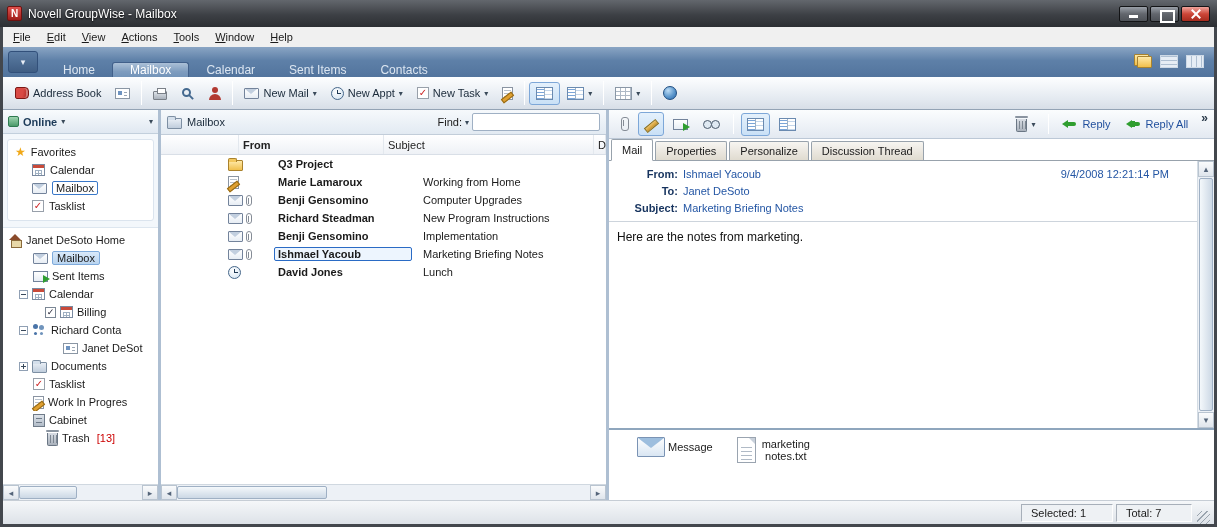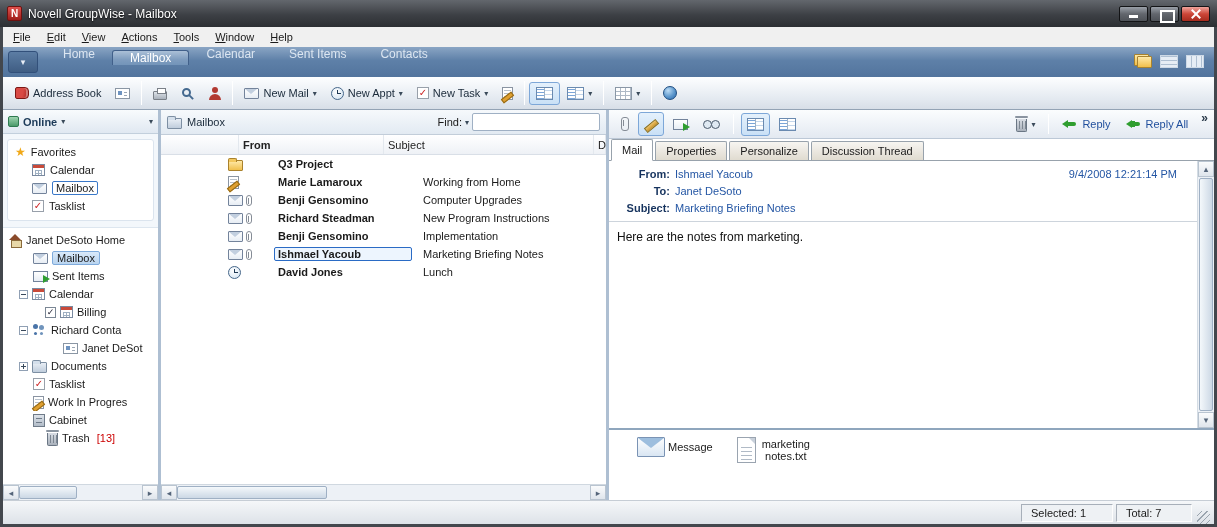--- a/index.html
+++ b/index.html
@@ -30,21 +30,21 @@
   .menubar{height:20px;flex:none;background:#f0f0f0;display:flex;align-items:center;padding-left:2px;}
   .menu-item{display:inline-block;padding:3px 8px;}
   .menu-item::first-letter{text-decoration:underline;}
 
   
   .navbar{height:30px;flex:none;background:linear-gradient(#8aa5c4,#5e80a8 45%,#52749d);
     display:flex;align-items:stretch;padding:0 5px;position:relative;}
   .nav-drop{align-self:center;width:30px;height:22px;flex:none;background:linear-gradient(#5c7da4,#3f5d83);
     border:1px solid #32507a;border-radius:3px;color:#e8eef6;display:flex;align-items:center;justify-content:center;
     font-size:9px;margin-right:8px;}
-  .nav-tabs{display:flex;align-items:flex-start;}
+  .nav-tabs{display:flex;align-items:flex-end;}
   .nav-tab{display:flex;align-items:center;padding:0 17px;color:#dce6f1;font-size:12px;}
   .nav-tab.active{background:linear-gradient(#abc0d7,#7f9dbf 60%,#7394b9);border:1px solid #41608a;border-bottom:none;
     border-radius:3px 3px 0 0;color:#fff;margin-top:3px;padding-top:0;}
   .nav-icons{position:absolute;right:10px;top:7px;display:flex;gap:8px;align-items:center;}
   .ni-folders{width:18px;height:14px;position:relative;}
   .ni-folders::before,.ni-folders::after{content:"";position:absolute;width:13px;height:10px;
     background:linear-gradient(#ffe9a8,#f0bf4b);border:1px solid #a8832f;border-radius:1px;}
   .ni-folders::before{left:0;top:0;}
   .ni-folders::after{right:0;bottom:0;}
   .ni-panel{width:18px;height:13px;background:#e6edf5;border:1px solid #cdd9e6;
@@ -193,21 +193,21 @@
     display:flex;align-items:center;padding:0 6px;gap:3px;}
   .pbtn{display:flex;align-items:center;gap:4px;padding:4px 5px;border-radius:3px;border:1px solid transparent;}
   .pbtn.pressed{border:1px solid #7da7d8;background:linear-gradient(#e5f1fc,#c9e0f6);}
   .pv-label{color:#1f4e9c;}
   .overflow{color:#2a3a4a;font-weight:bold;font-size:12px;align-self:flex-start;margin:1px 0 0 4px;}
   .pv-tabs{height:22px;flex:none;display:flex;align-items:flex-end;padding-left:2px;background:#fff;border-bottom:1px solid #98a2ac;}
   .pv-tab{height:19px;display:flex;align-items:center;padding:0 10px;border:1px solid #98a2ac;border-bottom:none;
     border-radius:2px 2px 0 0;background:linear-gradient(#f7f5f1,#e0dbd0);margin-right:2px;}
   .pv-tab.active{background:#fff;height:22px;margin-bottom:-1px;border-bottom:1px solid #fff;z-index:2;}
   .mail-view{flex:1;min-height:0;position:relative;padding-right:17px;display:flex;flex-direction:column;}
-  .mail-head{flex:none;padding:5px 16px 4px;border-bottom:1px solid #cdd4dc;}
+  .mail-head{flex:none;padding:5px 24px 4px;border-bottom:1px solid #cdd4dc;}
   .mh-row{display:flex;line-height:17px;}
   .mh-label{width:50px;flex:none;text-align:right;font-weight:bold;color:#16335e;padding-right:5px;}
   .mh-value{color:#2456a4;}
   .mh-date{margin-left:auto;color:#2456a4;padding-right:4px;}
   .mail-body{flex:1;padding:8px;font-size:12px;color:#111;overflow:hidden;}
   .vscroll{position:absolute;top:0;right:0;bottom:0;width:17px;background:#edf1f6;border-left:1px solid #d4dce4;
     display:flex;flex-direction:column;}
   .vbtn{height:16px;flex:none;background:linear-gradient(#fafbfc,#dfe5ec);border:1px solid #b9c4d0;color:#55657a;
     font-size:9px;display:flex;align-items:center;justify-content:center;}
   .vthumb{flex:1;margin:1px;background:linear-gradient(90deg,#f4f8fb,#ccd8e5);border:1px solid #9fb0c4;border-radius:2px;}

